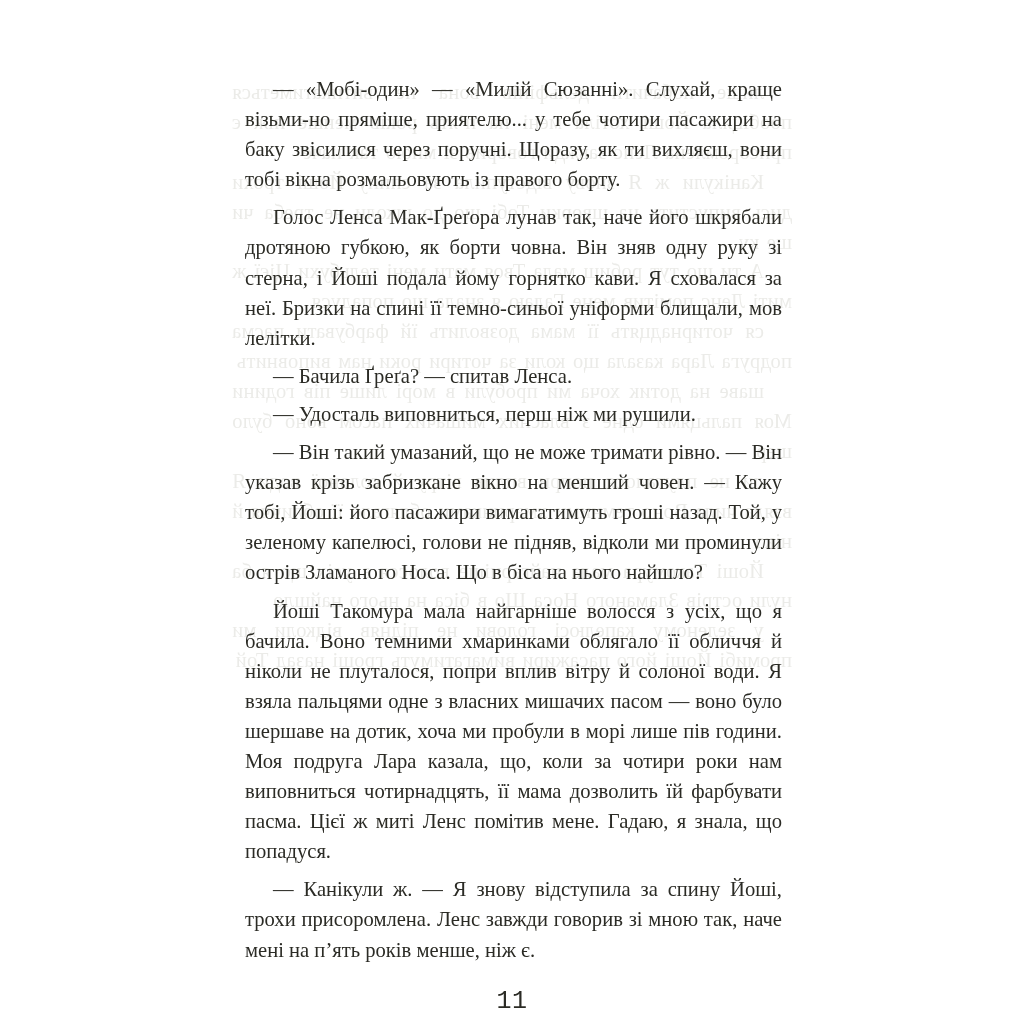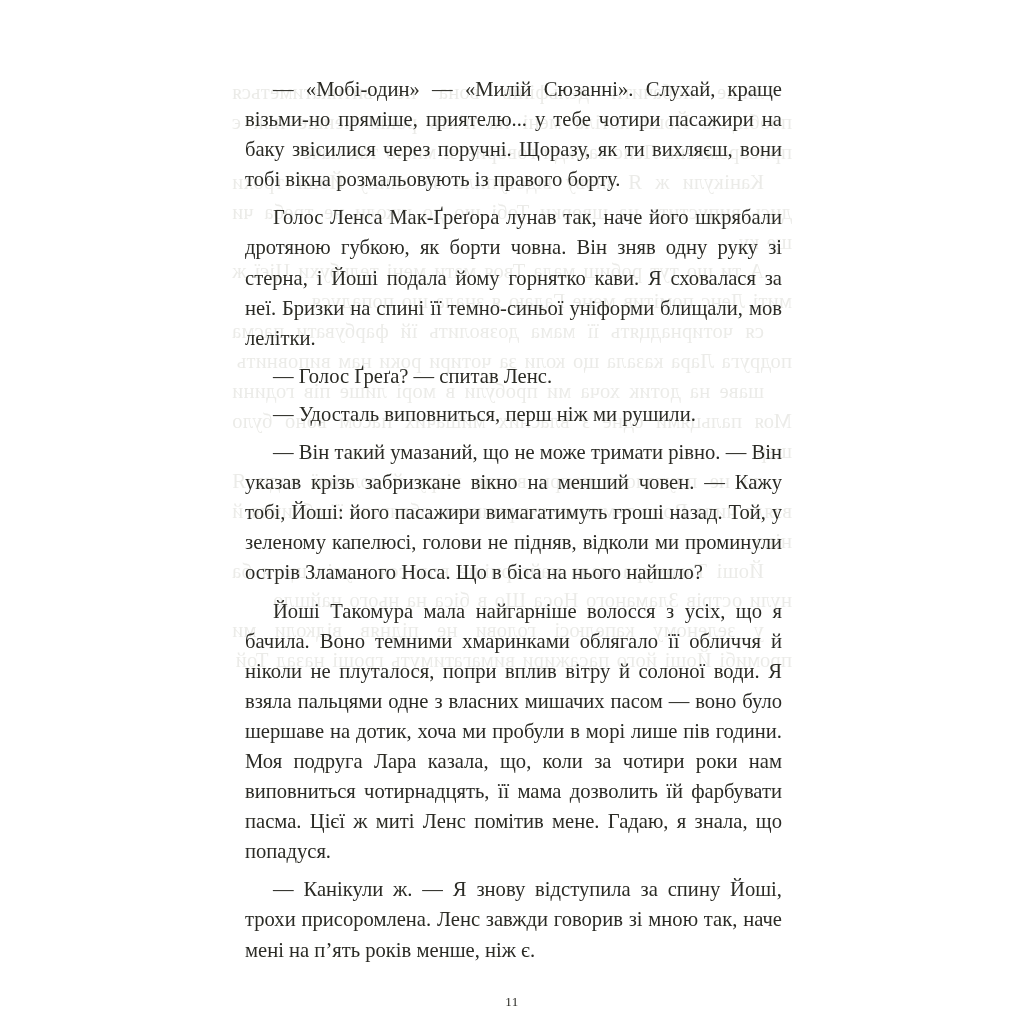--- a/index.html
+++ b/index.html
@@ -70,23 +70,24 @@
   }
 
   
   #folio {
     position: absolute;
     left: 0;
     top: 991px;
     width: 1024px;
     text-align: center;
     color: #2b2b25;
-    font-size: 13px;
+    font-size: 25px;
     line-height: 22px;
     letter-spacing: .5px;
+    font-family: Liberation Mono, monospace;
   }
 </style>
 </head>
 <body>
 
 <div id="page">
 
   <div id="bleed-through" aria-hidden="true">
     <p>лише побачити дельфінів вона не витикатиметься пообіцяла Йоші хотіла мені на п’ять років менше ніж є присоромлена Ленс завжди говорив зі мною так наче</p>
     <p>Канікули ж Я знову відступила за спину Йоші трохи дись випустить на шворки Тобі що до школи не треба чи ще ку</p>
@@ -94,21 +95,21 @@
     <p>ся чотирнадцять її мама дозволить їй фарбувати пасма подруга Лара казала що коли за чотири роки нам виповнить</p>
     <p>шаве на дотик хоча ми пробули в морі лише пів години Моя пальцями одне з власних мишачих пасом воно було шер</p>
     <p>ли не плуталося попри вплив вітру й солоної води Я взяла чила Воно темними хмаринками облягало її обличчя й ніко</p>
     <p>Йоші Такомура мала найгарніше волосся з усіх що я ба нули острів Зламаного Носа Що в біса на нього найшло</p>
     <p>у зеленому капелюсі голови не підняв відколи ми промибі Йоші його пасажири вимагатимуть гроші назад Той</p>
   </div>
 
   <div id="text-column">
     <p>— «Мобі-один» — «Милій Сюзанні». Слухай, краще візьми-но прямі­ше, приятелю... у тебе чотири пасажири на баку звісилися через поручні. Щоразу, як ти вихляєш, вони тобі вікна розмальовують із правого борту.</p>
     <p>Голос Ленса Мак-Ґреґора лунав так, наче його шкрябали дротяною губкою, як борти човна. Він зняв одну руку зі стерна, і Йоші подала йому горнятко кави. Я сховалася за неї. Бризки на спині її темно-синьої уніформи блищали, мов лелітки.</p>
-    <p>— Голос Ґреґа? — спитав Ленс.</p>
+    <p>— Бачила Ґреґа? — спитав Ленса.</p>
     <p>— Удосталь виповниться, перш ніж ми рушили.</p>
     <p>— Він такий умазаний, що не може тримати рівно. — Він указав крізь забризкане вікно на менший човен. — Кажу тобі, Йоші: його пасажири вимагатимуть гроші назад. Той, у зеленому капелюсі, голови не підняв, відколи ми проминули острів Зламаного Носа. Що в біса на нього найшло?</p>
     <p>Йоші Такомура мала найгарніше волосся з усіх, що я бачила. Воно темними хмаринками облягало її обличчя й ніколи не плуталося, попри вплив вітру й солоної води. Я взяла пальцями одне з власних мишачих пасом — воно було шершаве на дотик, хоча ми пробули в морі лише пів години. Моя подруга Лара казала, що, коли за чотири роки нам виповниться чотирнадцять, її мама дозволить їй фарбувати пасма. Цієї ж миті Ленс помітив мене. Гадаю, я знала, що попадуся.</p>
     <p>— Канікули ж. — Я знову відступила за спину Йоші, трохи присоромлена. Ленс завжди говорив зі мною так, наче мені на п’ять років менше, ніж є.</p>
 
   </div>
 
   <div id="folio">11</div>
 
 </div>

